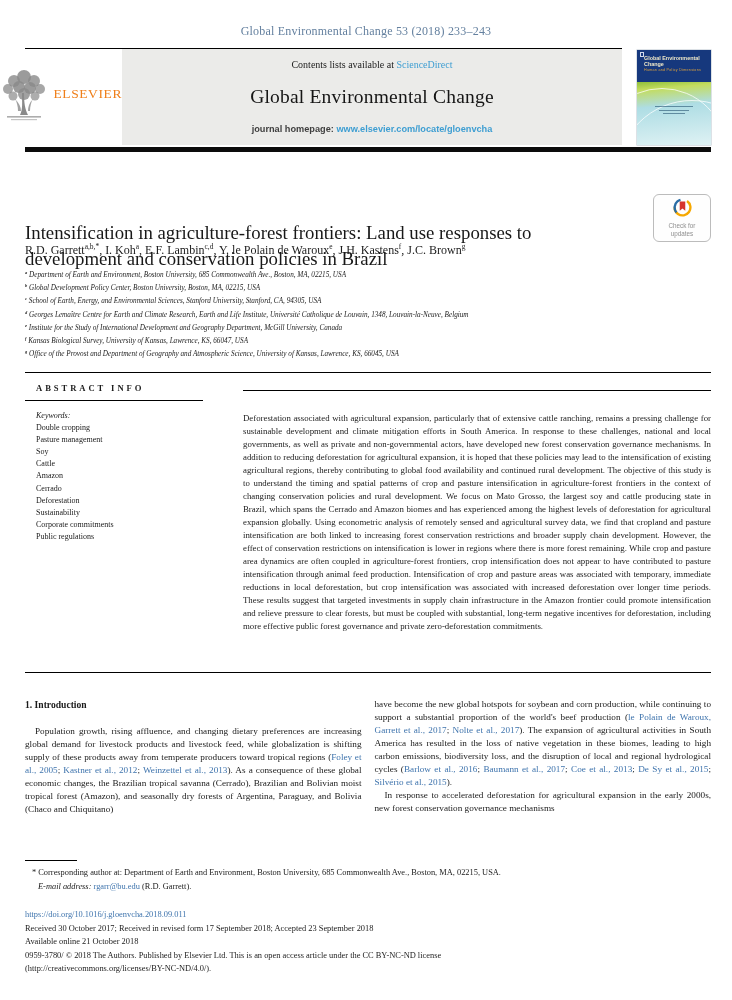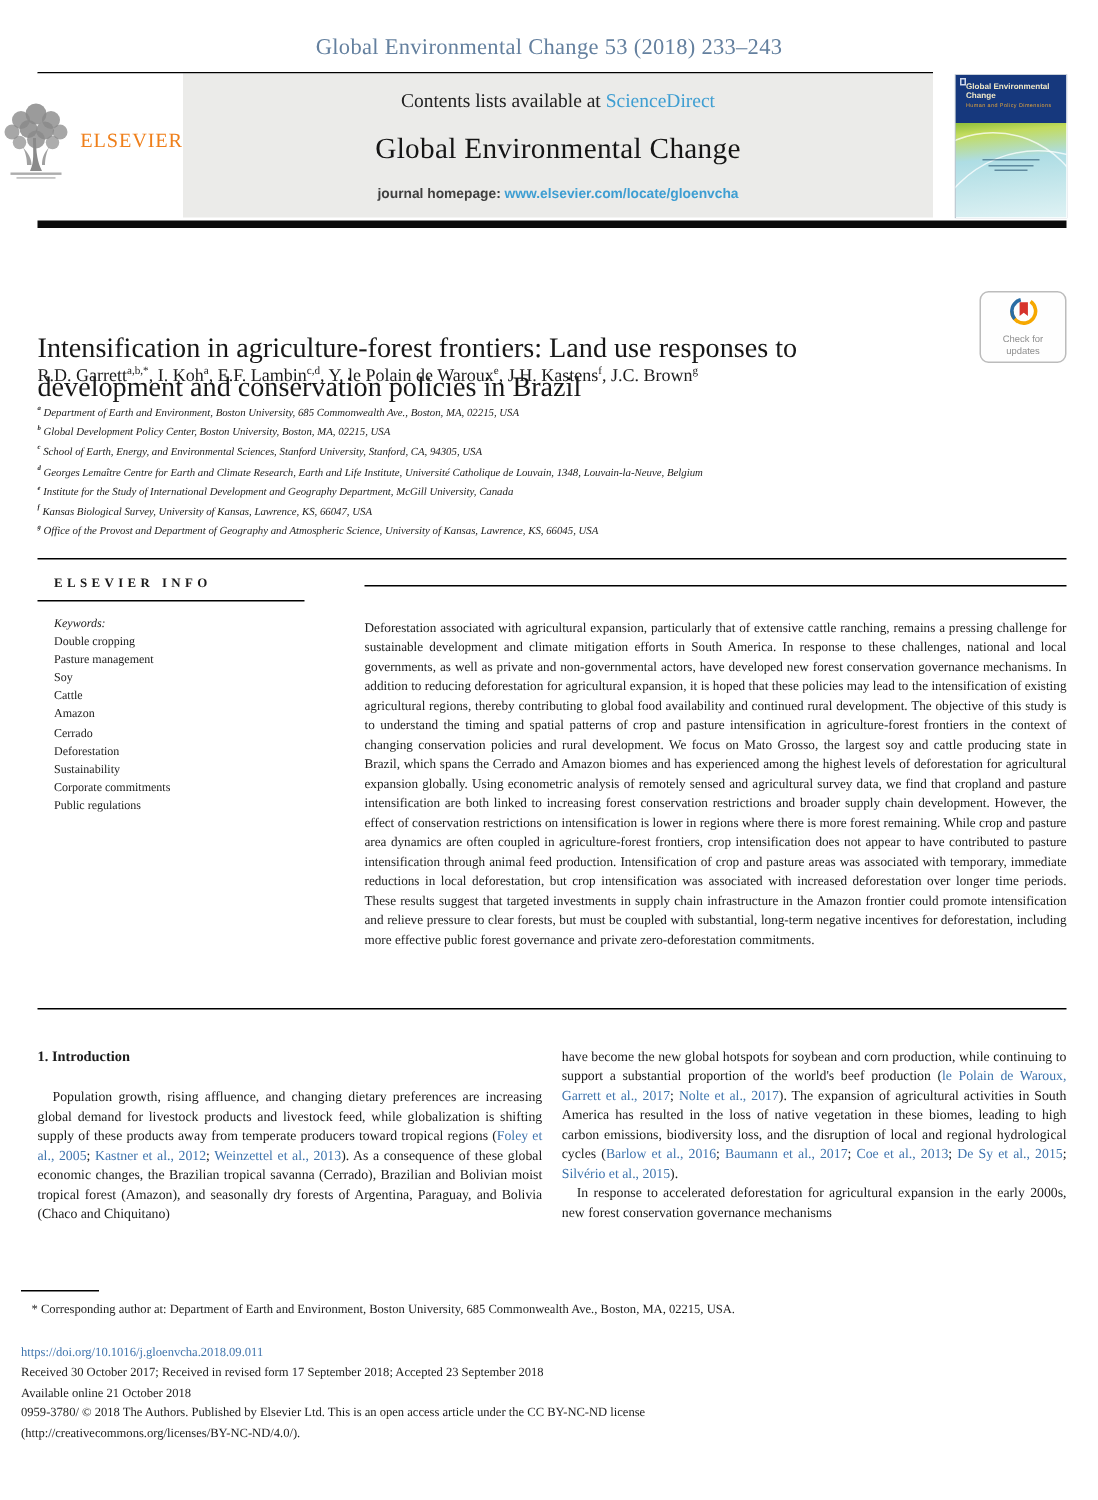--- a/index.html
+++ b/index.html
@@ -15,30 +15,30 @@
   .page{
     position:relative;width:732px;height:1000px;margin:0 auto;background:#fff;
     font-family:"Liberation Serif","DejaVu Serif",serif;color:var(--text);overflow:hidden;
   }
   .link{color:var(--accent-link);}
   .mlink{color:var(--masthead-link);}
   .it{font-style:italic;}
   sup{font-size:62%;vertical-align:super;line-height:0;}
 
   .citation-line{position:absolute;top:24px;left:0;right:0;text-align:center;
-    font-size:15px;color:var(--citation-header);letter-spacing:.2px;}
+    font-size:12px;color:var(--citation-header);letter-spacing:.2px;}
 
   .masthead{position:absolute;top:48px;left:25px;width:597px;height:97px;
     border-top:1.5px solid #000;display:flex;}
   .logo-block{width:97px;display:flex;flex-direction:row;align-items:center;
     justify-content:flex-end;padding-bottom:3px;background:#fff;}
   .elsevier-word{color:var(--elsevier-orange);font-size:13.5px;letter-spacing:.6px;margin-top:-3px;}
   .gray-box{flex:1;background:#ebebe9;display:flex;flex-direction:column;align-items:center;
     justify-content:space-between;padding:10px 6px 11px;}
-  .contents-line{font-size:13px;color:#222;text-align:center;}
+  .contents-line{font-size:10px;color:#222;text-align:center;}
   .journal-title{font-size:19.5px;color:#151515;letter-spacing:.2px;}
   .homepage-line{font-family:"Liberation Sans","DejaVu Sans",sans-serif;font-weight:bold;
     font-size:9.2px;color:#3f3f3f;}
 
   .cover-thumb{position:absolute;top:50px;left:637px;width:74px;height:95px;
     box-shadow:0 0 0 .5px #b9c2cc;overflow:hidden;}
   .cover-top{height:32px;background:var(--cover-navy);position:relative;
     padding:5px 4px 0 7px;font-family:"Liberation Sans","DejaVu Sans",sans-serif;}
   .cover-logo{position:absolute;top:2px;left:3px;width:4px;height:5px;border:.5px solid #cfd8ea;}
   .cover-title{font-size:5.4px;font-weight:bold;color:#efe8c8;line-height:1.15;}
@@ -82,21 +82,21 @@
   .kw-label{font-size:8px;font-style:italic;margin-top:9px;line-height:12.1px;padding-left:11px;}
   .kw-list{font-size:8px;line-height:12.1px;padding-left:11px;}
   .abstract-text{margin-top:21px;font-size:8.8px;line-height:1.48;text-align:justify;color:#1c1c1c;}
 
   .intro{position:absolute;top:698px;left:25px;width:686px;display:flex;gap:13px;
     font-size:9.2px;line-height:1.415;text-align:justify;color:#1b1b1b;}
   .intro-col{flex:1 1 0;}
   .intro-head{font-size:9.6px;font-weight:bold;text-align:left;margin-bottom:13px;}
   .p-indent{text-indent:10px;}
 
-  .footer{position:absolute;top:860px;left:14px;width:686px;font-size:8.4px;
+  .footer{position:absolute;top:860px;left:25px;width:686px;font-size:8.4px;
     line-height:13.5px;color:#1b1b1b;}
   .fn-rule{width:52px;border-top:1px solid #000;margin-bottom:5px;}
   .fn1{padding-left:7px;}
   .fn2{padding-left:13px;}
   .doi-line{margin-top:15px;}
 </style>
 </head>
 <body>
 
 <div class="page">
@@ -176,21 +176,21 @@
       <div class="affil"><sup>d</sup><span> Georges Lemaître Centre for Earth and Climate Research, Earth and Life Institute, Université Catholique de Louvain, 1348, Louvain-la-Neuve, Belgium</span></div>
       <div class="affil"><sup>e</sup><span> Institute for the Study of International Development and Geography Department, McGill University, Canada</span></div>
       <div class="affil"><sup>f</sup><span> Kansas Biological Survey, University of Kansas, Lawrence, KS, 66047, USA</span></div>
       <div class="affil"><sup>g</sup><span> Office of the Provost and Department of Geography and Atmospheric Science, University of Kansas, Lawrence, KS, 66045, USA</span></div>
     </div>
 
   <div class="rule rule-a"></div>
 
   <div class="info-section">
     <div class="col-info">
-      <div class="sec-head">ELSEVIER INFO</div>
+      <div class="sec-head">ABSTRACT INFO</div>
       <div class="head-underline"></div>
       <div class="kw-label">Keywords:</div>
       <div class="kw-list">
           <div>Double cropping</div>
           <div>Pasture management</div>
           <div>Soy</div>
           <div>Cattle</div>
           <div>Amazon</div>
           <div>Cerrado</div>
           <div>Deforestation</div>
@@ -214,20 +214,21 @@
     </div>
     <div class="intro-col">
       <p><span>have become the new global hotspots for soybean and corn production, while continuing to support a substantial proportion of the world's beef production (</span><span class="link">le Polain de Waroux, Garrett et al., 2017</span><span>; </span><span class="link">Nolte et al., 2017</span><span>). The expansion of agricultural activities in South America has resulted in the loss of native vegetation in these biomes, leading to high carbon emissions, biodiversity loss, and the disruption of local and regional hydrological cycles (</span><span class="link">Barlow et al., 2016</span><span>; </span><span class="link">Baumann et al., 2017</span><span>; </span><span class="link">Coe et al., 2013</span><span>; </span><span class="link">De Sy et al., 2015</span><span>; </span><span class="link">Silvério et al., 2015</span><span>).</span></p>
       <p class="p-indent"><span>In response to accelerated deforestation for agricultural expansion in the early 2000s, new forest conservation governance mechanisms</span></p>
     </div>
   </div>
 
   <div class="footer">
     <div class="fn-rule"></div>
     <div class="fn1">* Corresponding author at: Department of Earth and Environment, Boston University, 685 Commonwealth Ave., Boston, MA, 02215, USA.</div>
+    <div class="fn2"><span class="it">E-mail address: </span><span class="link">rgarr@bu.edu</span><span> (R.D. Garrett).</span></div>
     <div class="doi-line link">https://doi.org/10.1016/j.gloenvcha.2018.09.011</div>
     <div>Received 30 October 2017; Received in revised form 17 September 2018; Accepted 23 September 2018</div>
     <div>Available online 21 October 2018</div>
     <div>0959-3780/ © 2018 The Authors. Published by Elsevier Ltd. This is an open access article under the CC BY-NC-ND license</div>
     <div>(http://creativecommons.org/licenses/BY-NC-ND/4.0/).</div>
   </div>
 
 </div>
 
 </body></html>

